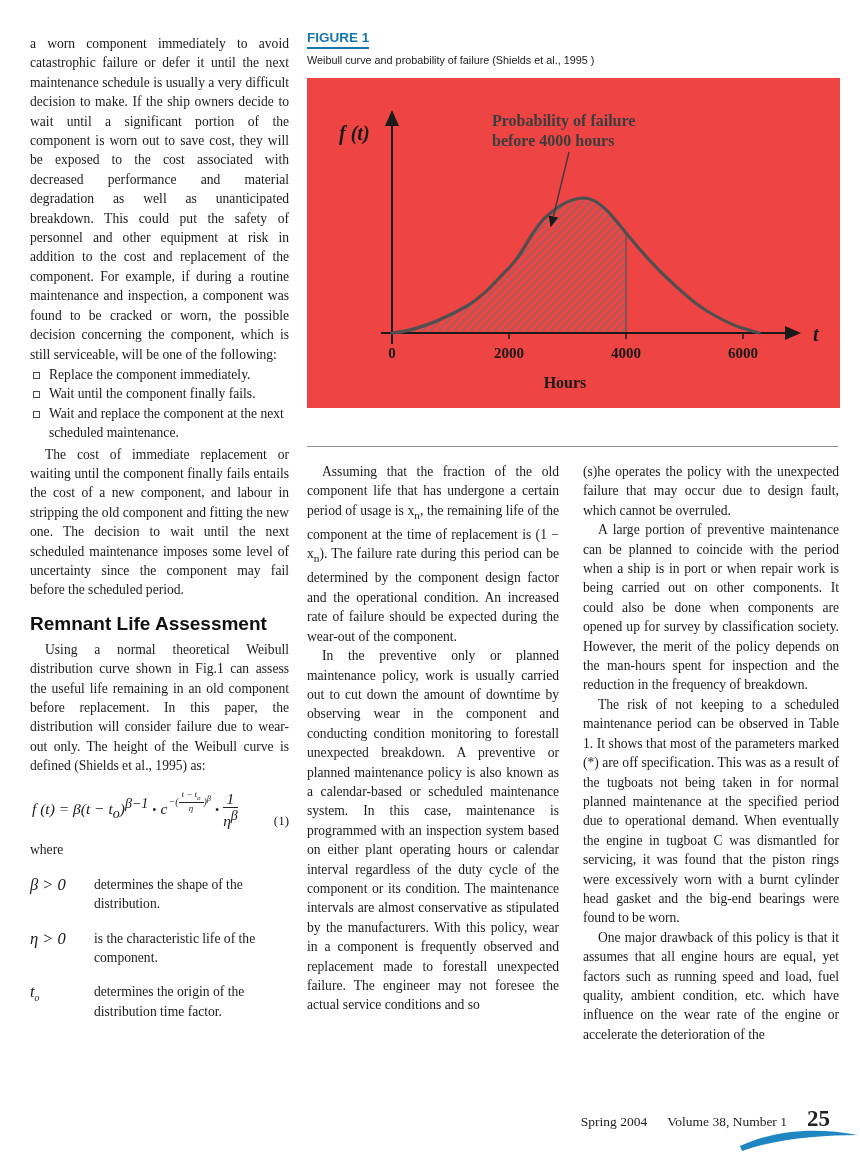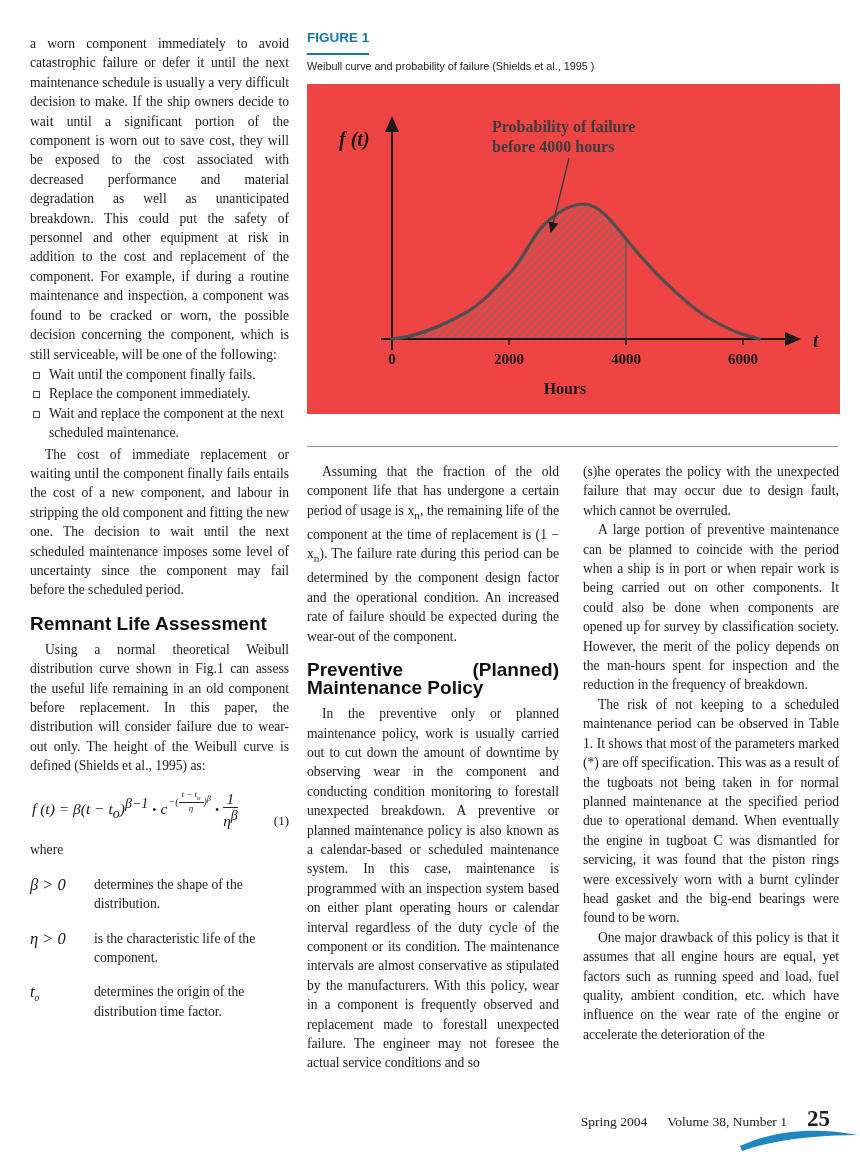--- a/index.html
+++ b/index.html
@@ -42,21 +42,21 @@
   .where { margin:10px 0 2px 0; }
   .def { display:flex; margin-top:15px; }
   .def .sym { width:64px; flex:none; font-style:italic; font-size:16.5px; }
   .def .sym sub { font-size:10px; }
   .def .txt { flex:1; text-align:left; }
 
   
   .figure-block { position:absolute; left:307px; top:28px; width:533px; }
   .fig-label {
     display:inline-block; font-family:"Liberation Sans", sans-serif; font-weight:bold;
-    font-size:13.5px; color:#1478ad; border-bottom:2px solid #1478ad; padding-bottom:8px;
+    font-size:13.5px; color:#1478ad; border-bottom:2px solid #1478ad; padding-bottom:2px;
   }
   .fig-caption { font-family:"Liberation Sans", sans-serif; font-size:10.8px; color:#222; margin-top:5px; }
   .chart-wrap { margin-top:12px; background:#ef4444; }
   .chart { display:block; }
   .chart text { font-family:"Liberation Serif", serif; fill:#1a1a1a; }
   .chart .ann { font-weight:bold; font-style:normal; font-size:16px; fill:#3c3c3c; }
   .chart .axlbl { font-weight:bold; font-style:italic; font-size:20px; }
   .chart .tick { font-weight:bold; font-size:15px; text-anchor:middle; }
   .chart .unit { font-weight:bold; font-size:16px; text-anchor:middle; }
   .fig-rule { position:absolute; left:307px; top:446px; width:531px; height:1px; background:#8d8d8d; }
@@ -78,25 +78,25 @@
 <body>
 
 <div class="page">
 
   <div class="col-left body-text">
     <p>a worn component immediately to avoid catastrophic failure or defer it until the next maintenance schedule is usually a very difficult decision to make. If the ship owners decide to wait until a significant portion of the component is worn out to save cost, they will be exposed to the cost associated with decreased performance and material degradation as well as unanticipated breakdown. This could put the safety of personnel and other equipment at risk in addition to the cost and replacement of the component. For example, if during a routine maintenance and inspection, a component was found to be cracked or worn, the possible decision concerning the component, which is still serviceable, will be one of the following:</p>
 
     <div class="blist">
       <div class="bitem">
         <span class="bullet-sq"></span>
-        <span class="bt">Wait until the component finally fails.</span>
+        <span class="bt">Replace the component immediately.</span>
       </div>
       <div class="bitem">
         <span class="bullet-sq"></span>
-        <span class="bt">Replace the component immediately.</span>
+        <span class="bt">Wait until the component finally fails.</span>
       </div>
       <div class="bitem">
         <span class="bullet-sq"></span>
         <span class="bt">Wait and replace the component at the next scheduled maintenance.</span>
       </div>
     </div>
 
     <p class="ind">The cost of immediate replacement or waiting until the component finally fails entails the cost of a new component, and labour in stripping the old component and fitting the new one. The decision to wait until the next scheduled maintenance imposes some level of uncertainty since the component may fail before the scheduled period.</p>
 
     <div class="shead">Remnant Life Assessment</div>
@@ -180,21 +180,20 @@
       </svg>
     </div>
   </div>
 
   <div class="fig-rule"></div>
 
   <div class="bottom-cols body-text">
     <div class="col-mid">
       <p class="ind"><span>Assuming that the fraction of the old component life that has undergone a certain period of usage is x</span><sub>n</sub><span>, the remaining life of the component at the time of replacement is (1 − x</span><sub>n</sub><span>). The failure rate during this period can be determined by the component design factor and the operational condition. An increased rate of failure should be expected during the wear-out of the component.</span></p>
 
-      <div class="shead">Preventive (Planned) Maintenance Policy</div>
 
       <p class="ind">In the preventive only or planned maintenance policy, work is usually carried out to cut down the amount of downtime by observing wear in the component and conducting condition monitoring to forestall unexpected breakdown. A preventive or planned maintenance policy is also known as a calendar-based or scheduled maintenance system. In this case, maintenance is programmed with an inspection system based on either plant operating hours or calendar interval regardless of the duty cycle of the component or its condition. The maintenance intervals are almost conservative as stipulated by the manufacturers. With this policy, wear in a component is frequently observed and replacement made to forestall unexpected failure. The engineer may not foresee the actual service conditions and so</p>
     </div>
 
     <div class="col-right">
       <p>(s)he operates the policy with the unexpected failure that may occur due to design fault, which cannot be overruled.</p>
       <p class="ind">A large portion of preventive maintenance can be planned to coincide with the period when a ship is in port or when repair work is being carried out on other components. It could also be done when components are opened up for survey by classification society. However, the merit of the policy depends on the man-hours spent for inspection and the reduction in the frequency of breakdown.</p>
       <p class="ind">The risk of not keeping to a scheduled maintenance period can be observed in Table 1. It shows that most of the parameters marked (*) are off specification. This was as a result of the tugboats not being taken in for normal planned maintenance at the specified period due to operational demand. When eventually the engine in tugboat C was dismantled for servicing, it was found that the piston rings were excessively worn with a burnt cylinder head gasket and the big-end bearings were found to be worn.</p>
       <p class="ind">One major drawback of this policy is that it assumes that all engine hours are equal, yet factors such as running speed and load, fuel quality, ambient condition, etc. which have influence on the wear rate of the engine or accelerate the deterioration of the</p>
     </div>

